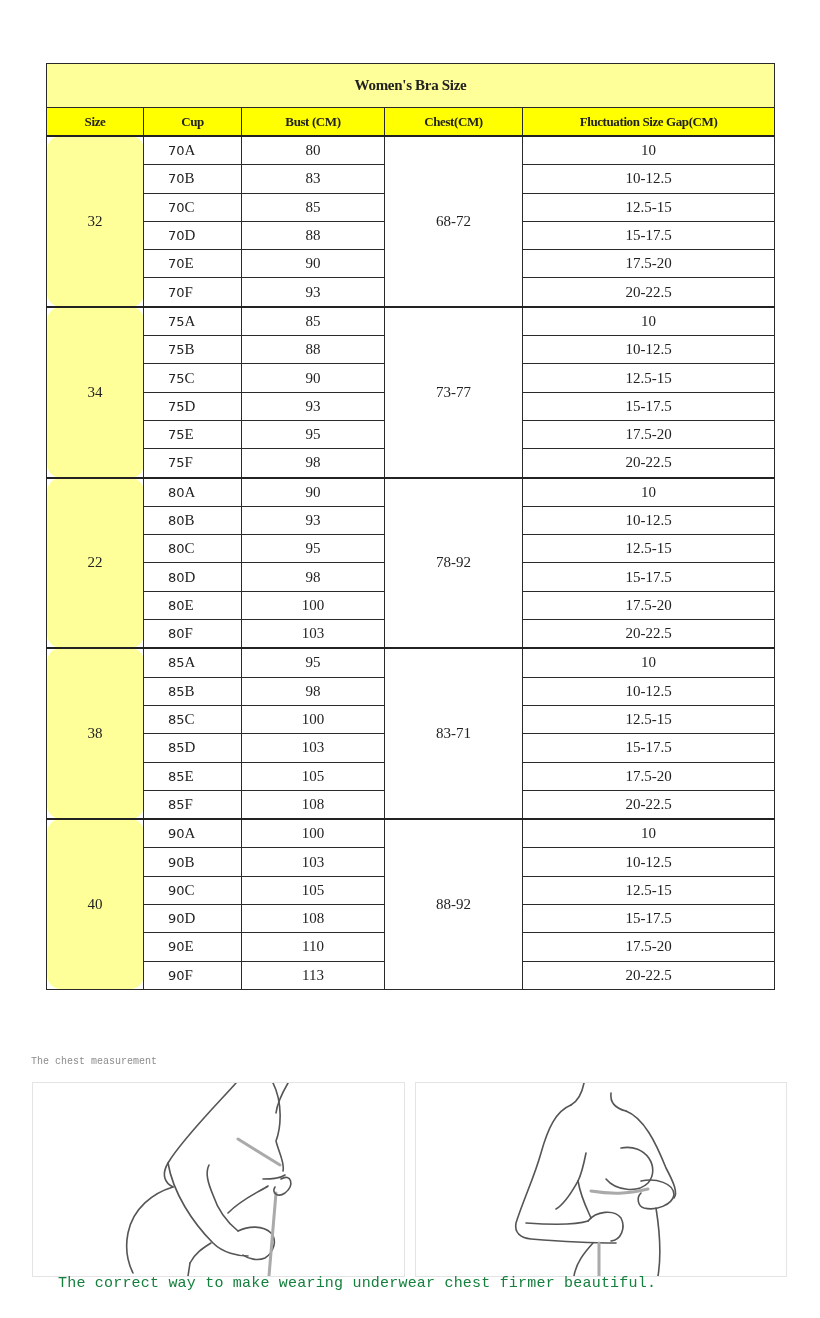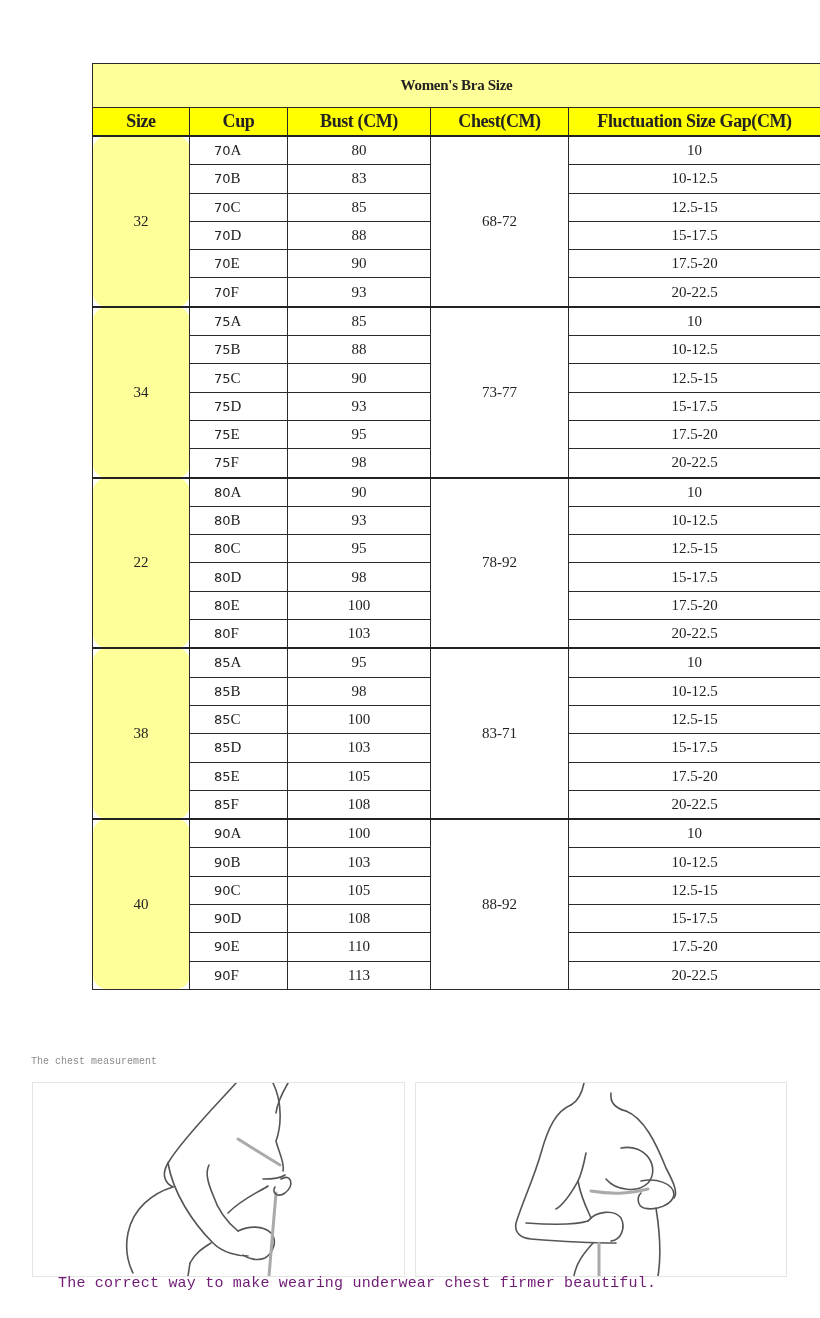--- a/index.html
+++ b/index.html
@@ -1,45 +1,45 @@
 <!DOCTYPE html>
 <html><head>
 <meta charset="utf-8">
 <style>
   html, body { margin: 0; padding: 0; background: #ffffff; }
   body { width: 820px; height: 1318px; position: relative; overflow: hidden; font-family: "Liberation Serif", serif; }
   .size-table {
     position: absolute; left: 46px; top: 63px; width: 728px;
     border-collapse: collapse; table-layout: fixed;
-    font-family: "Liberation Serif", serif; color: #222; margin-left: 46px;
+    font-family: "Liberation Serif", serif; color: #222;
   }
   .size-table td, .size-table th {
     border: 1.5px solid #2a2a2a; text-align: center; vertical-align: middle; padding: 0;
   }
   .size-table .title-row td { height: 43px; background: #ffff99; font-weight: bold; font-size: 15px; letter-spacing: -0.3px; }
-  .size-table .header-row th { height: 27px; background: #ffff00; font-weight: bold; font-size: 18px; letter-spacing: -0.4px; }
+  .size-table .header-row th { height: 27px; background: #ffff00; font-weight: bold; font-size: 13px; letter-spacing: -0.4px; }
   .size-table tbody td { height: 27.3px; font-size: 15px; }
   .size-table td.size-cell { background: #ffff99; font-weight: normal; font-size: 15px; }
   .size-table td.cup-cell { font-family: "DejaVu Sans", sans-serif; font-size: 13px; text-align: left; padding-left: 24px; }
   .size-table td.cup-cell .letter { font-family: "Liberation Serif", serif; font-size: 15px; }
   .group-start td { border-top: 2px solid #222; border-radius: 14px; }
 
   .caption-label {
     position: absolute; left: 31px; top: 1056px; font-family: Liberation Mono, monospace;
     font-size: 10px; color: #8c8c8c;
   }
   .panel {
     position: absolute; top: 1082px; height: 193px; border: 1px solid #e4e4e4; background: #fff;
   }
   .panel-left { left: 32px; width: 371px; }
   .panel-right { left: 415px; width: 370px; }
   .panel svg { width: 100%; height: 100%; display: block; }
   .footer-text {
     position: absolute; left: 58px; top: 1275px; font-family: "Liberation Mono", monospace;
-    font-size: 15px; color: #701a75; letter-spacing: 0.2px;
+    font-size: 15px; color: #15803d; letter-spacing: 0.2px;
   }
 </style>
 </head>
 <body>
 
 <table class="size-table">
   <colgroup>
     <col style="width:97px">
       <col style="width:98px">
       <col style="width:143px">

